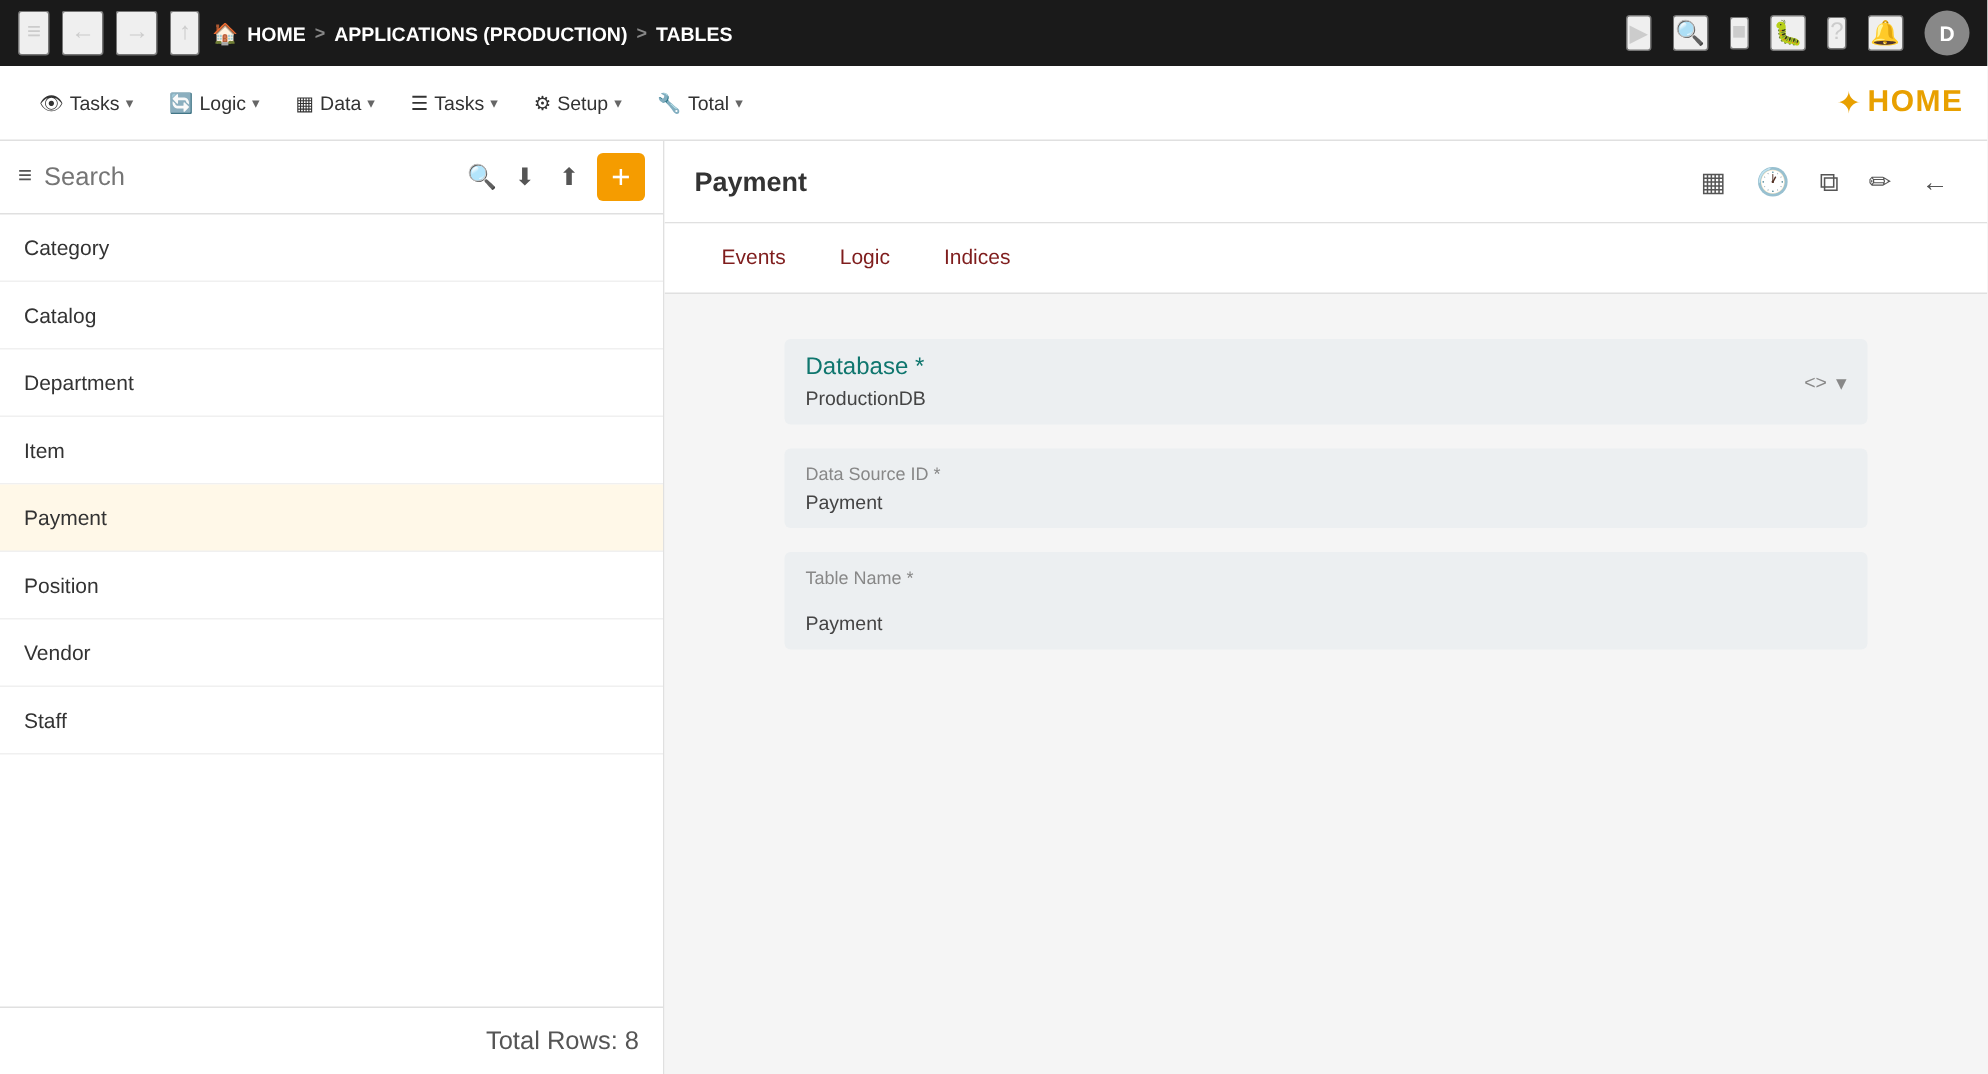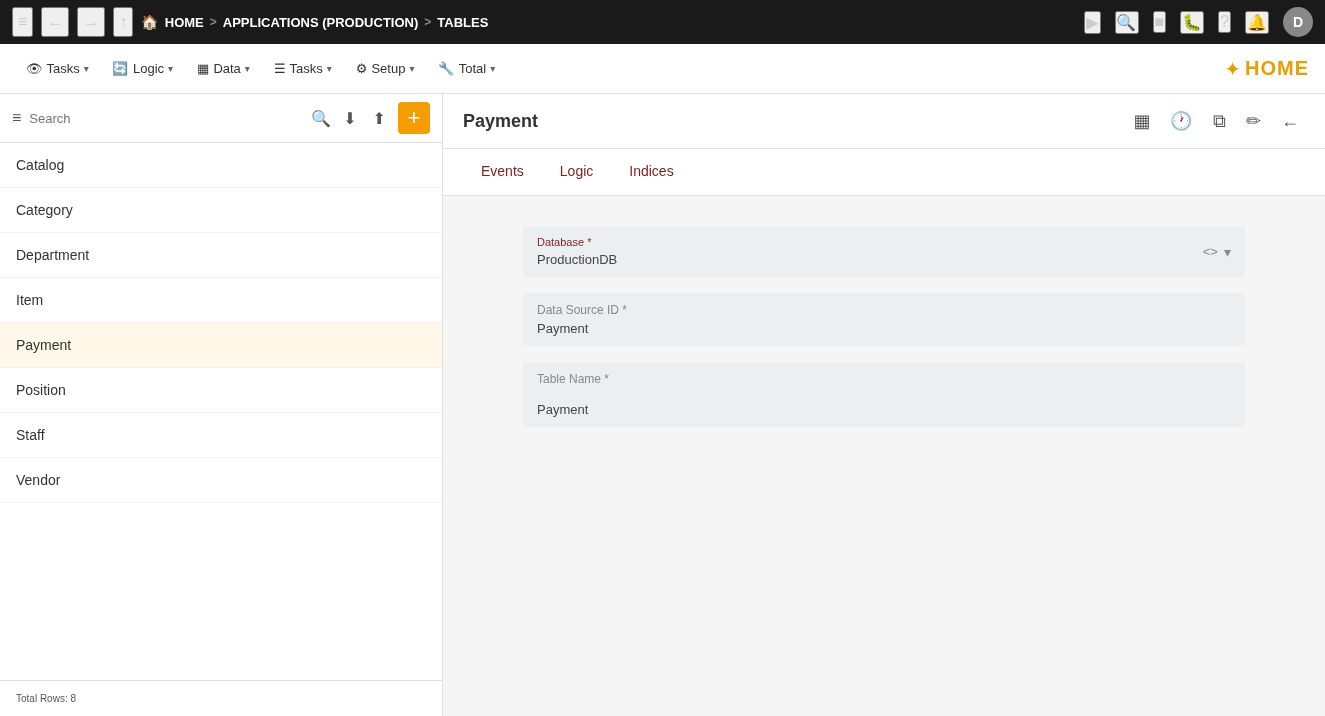--- a/index.html
+++ b/index.html
@@ -48,35 +48,35 @@
       width: 443px;
       background: #fff;
       border-right: 1px solid #e0e0e0;
       display: flex;
       flex-direction: column;
     }
     .sidebar-search-bar {
       display: flex; align-items: center; padding: 8px 12px; border-bottom: 1px solid #e0e0e0; gap: 8px;
     }
     .sidebar-search-bar input {
-      flex: 1; border: none; outline: none; font-size: 13px; color: #333;
+      flex: 1; border: none; outline: none; font-size: 17px; color: #333;
     }
     .sidebar-header {
       padding: 10px 16px; font-weight: 700; font-size: 13px; color: #333;
       border-bottom: 3px solid #1976d2;
       background: #fff;
     }
     .sidebar-list { flex: 1; overflow-y: auto; }
     .sidebar-item {
       padding: 14px 16px; border-bottom: 1px solid #f0f0f0;
       cursor: pointer; font-size: 14px; color: #333;
     }
     .sidebar-item.active { background: #fff8e8; }
     .sidebar-footer {
-      padding: 12px 16px; font-size: 10px; color: #555;
+      padding: 12px 16px; text-align: right; font-size: 17px; color: #555;
       border-top: 1px solid #e0e0e0;
     }
     .search-icon-btn { background: none; border: none; cursor: pointer; color: #555; font-size: 16px; }
     .download-btn { background: none; border: none; cursor: pointer; color: #555; font-size: 16px; padding: 4px; }
     .upload-btn { background: none; border: none; cursor: pointer; color: #555; font-size: 16px; padding: 4px; }
     .add-btn { background: #f59c00; color: #fff; border: none; border-radius: 4px; width: 32px; height: 32px; font-size: 22px; cursor: pointer; display: flex; align-items: center; justify-content: center; }
 
     
     .content-area { flex: 1; background: #f5f5f5; display: flex; flex-direction: column; overflow: hidden; }
     .content-header { background: #fff; padding: 12px 20px; display: flex; align-items: center; justify-content: space-between; border-bottom: 1px solid #e0e0e0; }
@@ -181,42 +181,42 @@
     <div class="sidebar-search-bar">
       <button class="search-icon-btn">≡</button>
       <input type="text" placeholder="Search" style="">
       <button class="search-icon-btn">🔍</button>
       <button class="download-btn">⬇</button>
       <button class="upload-btn">⬆</button>
       <button class="add-btn">+</button>
     </div>
     <div class="sidebar-list">
       <div class="sidebar-item">
+        <span>Category</span>
+      </div>
+      <div class="sidebar-item">
         <span>Catalog</span>
-      </div>
-      <div class="sidebar-item">
-        <span>Category</span>
       </div>
       <div class="sidebar-item">
         <span>Department</span>
       </div>
       <div class="sidebar-item">
         <span>Item</span>
       </div>
       <div class="sidebar-item active">
         <span>Payment</span>
       </div>
       <div class="sidebar-item">
         <span>Position</span>
       </div>
       <div class="sidebar-item">
+        <span>Vendor</span>
+      </div>
+      <div class="sidebar-item">
         <span>Staff</span>
-      </div>
-      <div class="sidebar-item">
-        <span>Vendor</span>
       </div>
     </div>
     <div class="sidebar-footer">
       <span>Total Rows: 8</span>
     </div>
   </div>
 
   <div class="content-area">
     <div class="content-header">
       <span class="content-title">Payment</span>
@@ -239,21 +239,21 @@
       <div class="tab">
         <span>Indices</span>
       </div>
     </div>
 
     <div class="form-area">
 
       <div class="form-field">
         <div class="form-input-wrapper">
           <div>
-            <div style="font-size:11px;color:#7f1d1d;margin-bottom:4px;">Database *</div>
+            <div style="font-size:16px;color:#0f766e;margin-bottom:4px;">Database *</div>
             <div class="form-input-text">ProductionDB</div>
           </div>
           <div class="form-input-icons">
             <span style="color:#888;font-size:13px;">&lt;&gt;</span>
             <span style="color:#888;font-size:14px;cursor:pointer;">▾</span>
           </div>
         </div>
       </div>
 
       <div class="form-field">

